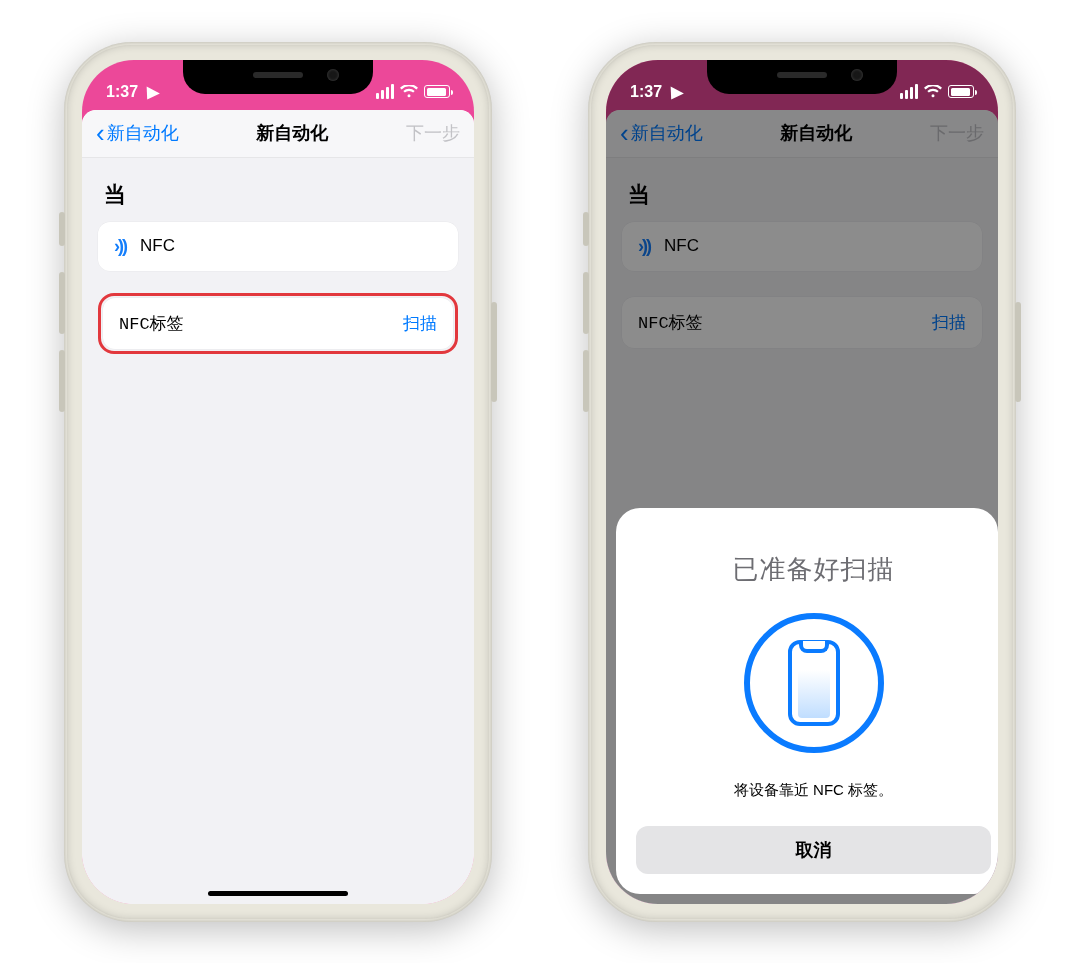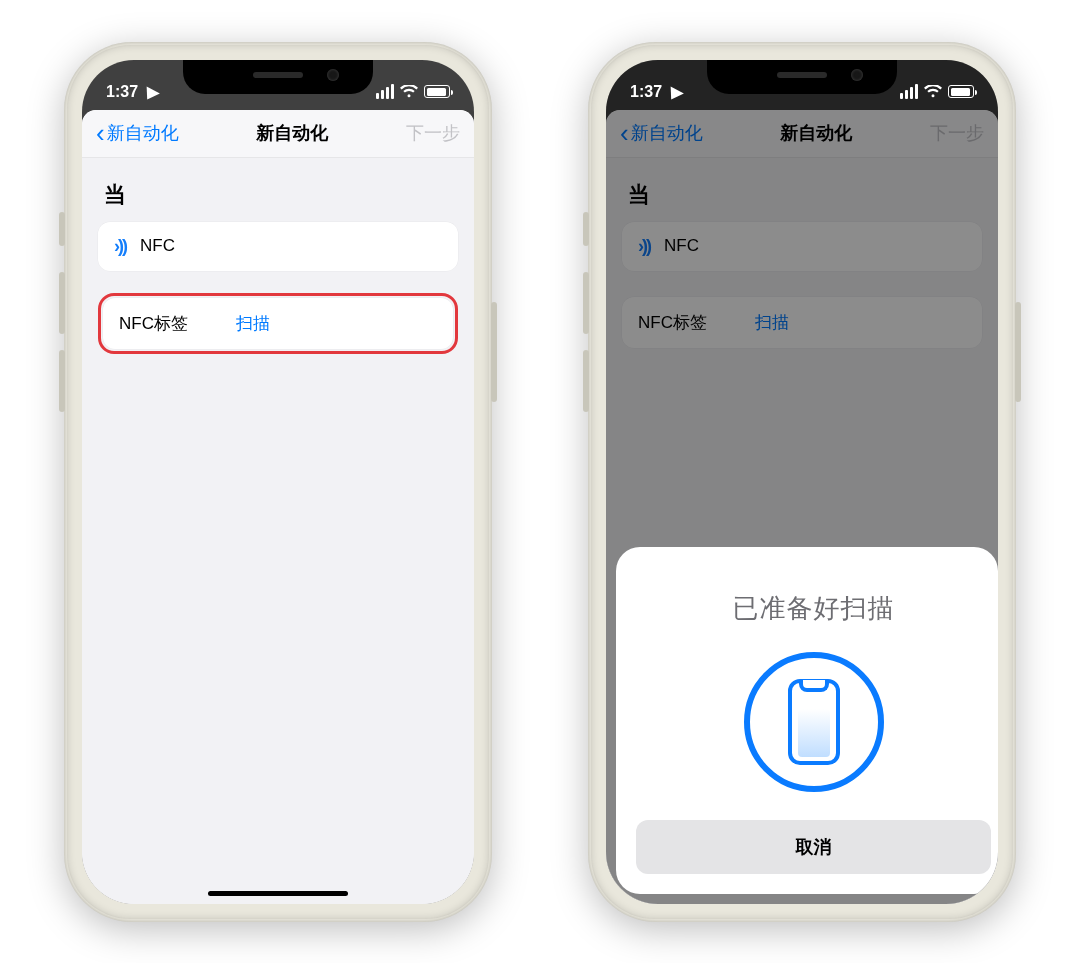--- a/index.html
+++ b/index.html
@@ -32,21 +32,21 @@
   
   .side-btn { position:absolute; background:#c8c6ba; border-radius:4px; }
   .mute  { left:-5px; top:170px; width:6px; height:34px; }
   .volU  { left:-5px; top:230px; width:6px; height:62px; }
   .volD  { left:-5px; top:308px; width:6px; height:62px; }
   .power { right:-5px; top:260px; width:6px; height:100px; }
 
   .screen {
     position: absolute;
     inset: 18px;
-    background: #404040;
+    background: #ec4899;
     border-radius: 52px;
     overflow: hidden;
   }
 
   .notch {
     position: absolute;
     top: 0; left: 50%; transform: translateX(-50%);
     width: 190px; height: 34px;
     background: #000;
     border-bottom-left-radius: 22px;
@@ -132,21 +132,21 @@
     padding: 18px 16px 0 16px;
   }
   .section-label { font-size:22px; font-weight:700; padding:4px 6px 12px; color:#000; }
   .cell {
     background:#fff; border-radius:12px;
     display:flex; align-items:center; padding:14px 16px;
     font-size:17px; color:#000;
     box-shadow: 0 0 0 0.5px rgba(0,0,0,.04);
   }
   .cell .nfc-icon { color:#147efb; margin-right:14px; font-size:18px; letter-spacing:-2px; font-weight:700; }
-  .cell.scan { justify-content:flex-start; margin-top:26px; }
+  .cell.scan { justify-content:space-between; margin-top:26px;font-family:Liberation Mono, monospace; }
   .cell.scan .scan-link { color:#007aff; font-size:17px;margin-left:48px; }
   .highlight-ring {
     border: 3px solid #e2383d;
     border-radius:16px;
     padding:2px;
     margin-top:22px;
   }
   .highlight-ring .cell.scan { margin-top:0; }
 
   
@@ -172,21 +172,21 @@
     width:52px; height:86px; border:4px solid #0a7bff; border-radius:12px; position:relative;
   }
   .phone-glyph::before { content:""; position:absolute; top:-3px; left:50%; transform:translateX(-50%); width:22px; height:8px; background:#fff; border:4px solid #0a7bff; border-top:none; border-radius:0 0 8px 8px; }
   .phone-glyph::after {
     content:""; position:absolute; left:6px; right:6px; bottom:4px; height:48px;
     background: linear-gradient(180deg, rgba(185,218,255,0) 0%, rgba(185,218,255,.9) 100%);
     border-radius:4px;
   }
   .sheet p { font-size:15px; color:#000; margin-bottom:26px; }
   .sheet .cancel {
-    display:block; width:100%; height:54px;
+    display:block; width:100%; height:48px;
     background:#e4e4e6; border:none; border-radius:12px;
     font-size:18px; font-weight:600; color:#000;
   }
 
   
   .phone.right .status { color:#fff; }
   .phone.right .card-stack { filter:none; }
 </style>
 </head>
 <body>
@@ -308,17 +308,18 @@
       </div>
     </div>
 
     <div class="dim"></div>
 
     <div class="sheet">
       <h2>已准备好扫描</h2>
       <div class="nfc-ring">
         <div class="phone-glyph"></div>
       </div>
+      <p>将设备靠近 NFC 标签。</p>
       <button class="cancel">取消</button>
     </div>
 
   </div>
 </div>
 
 </body></html>

